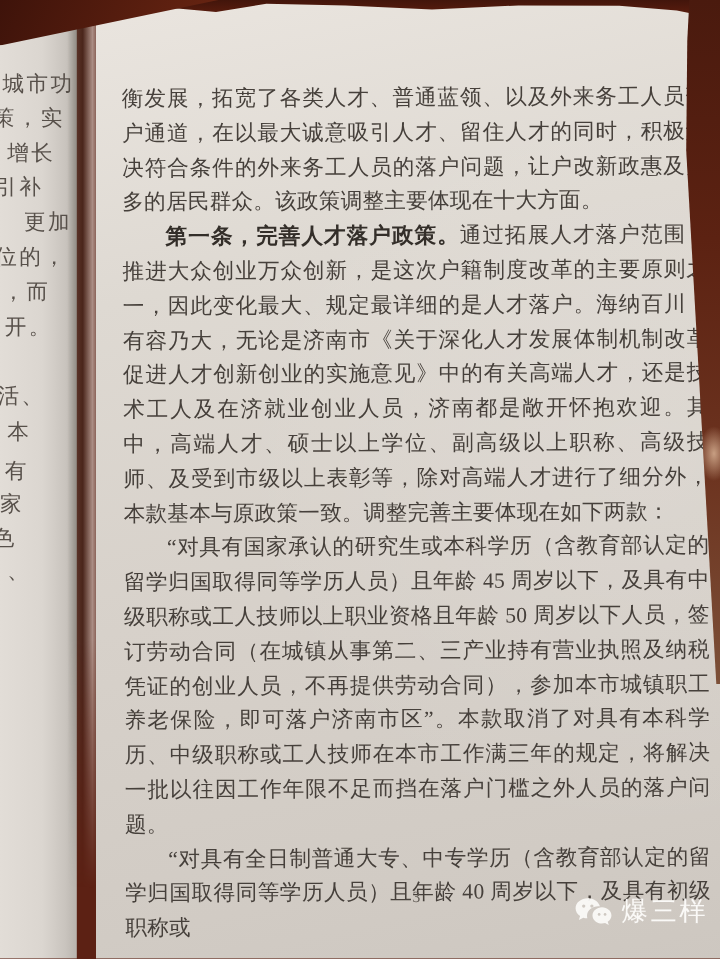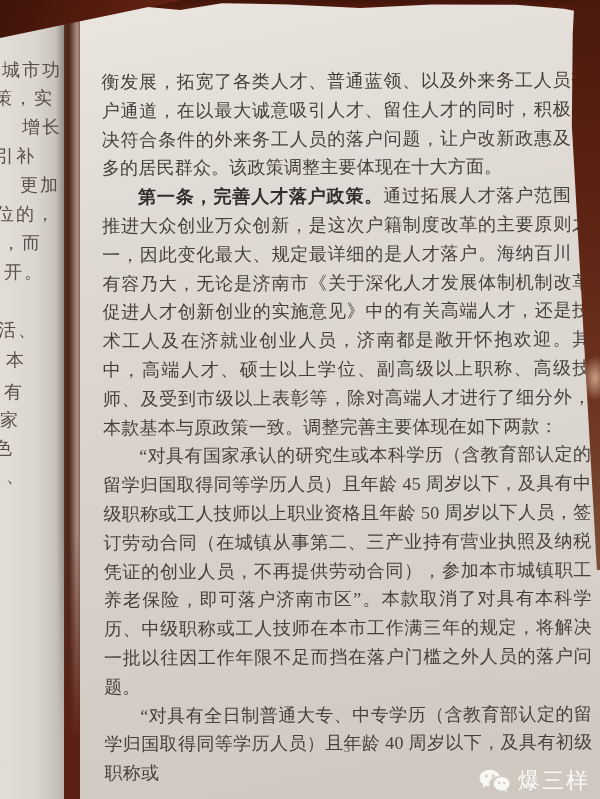--- a/index.html
+++ b/index.html
@@ -80,39 +80,39 @@
     clip-path: polygon(42% 0, 100% 0, 100% 100%, 93% 100%, 36% 22%, 38% 6%);
   }
   .desk-glare {
     position: absolute; right: -8px; top: 355px; width: 26px; height: 46px;
     border-radius: 50%;
     background: radial-gradient(ellipse, rgba(216,178,148,0.85), rgba(216,178,148,0) 70%);
   }
 
   
   .watermark {
-    position: absolute; right: 10px; bottom: 3px;
+    position: absolute; right: 10px; bottom: 24px;
     display: flex; align-items: center; gap: 7px; justify-content: space-between;
   }
   .wm-icon { display: block; opacity: 0.95; }
   .wm-text {
     font-size: 22px; letter-spacing: 2px; color: rgba(253,252,250,0.94);
     font-family: "Liberation Sans", "DejaVu Sans", sans-serif;
   }
 </style>
 </head>
 <body>
 
 <div class="photo">
 
   <div class="left-page">
     <div class="left-frags" id="left-frags">
         <span class="frag" style="top: 59px; left: 2px;">城市功</span>
         <span class="frag" style="top: 87px; left: -6px;">策，实</span>
-        <span class="frag" style="top: 116px; left: 22px;">增长</span>
+        <span class="frag" style="top: 116px; left: 6px;">增长</span>
         <span class="frag" style="top: 145px; left: -4px;">引补</span>
         <span class="frag" style="top: 174px; left: 20px;">更加</span>
         <span class="frag" style="top: 203px; left: -4px;">位的，</span>
         <span class="frag" style="top: 232px; left: 2px;">，而</span>
         <span class="frag" style="top: 261px; left: 4px;">开。</span>
         <span class="frag" style="top: 319px; left: -2px;">活、</span>
         <span class="frag" style="top: 349px; left: 6px;">本</span>
         <span class="frag" style="top: 381px; left: 4px;">有</span>
         <span class="frag" style="top: 409px; left: 0px;">家</span>
         <span class="frag" style="top: 437px; left: -6px;">色</span>

